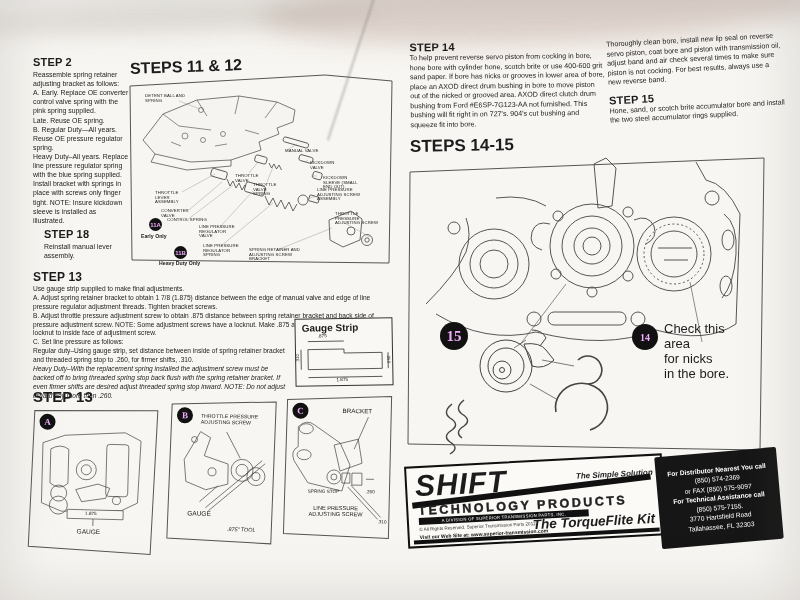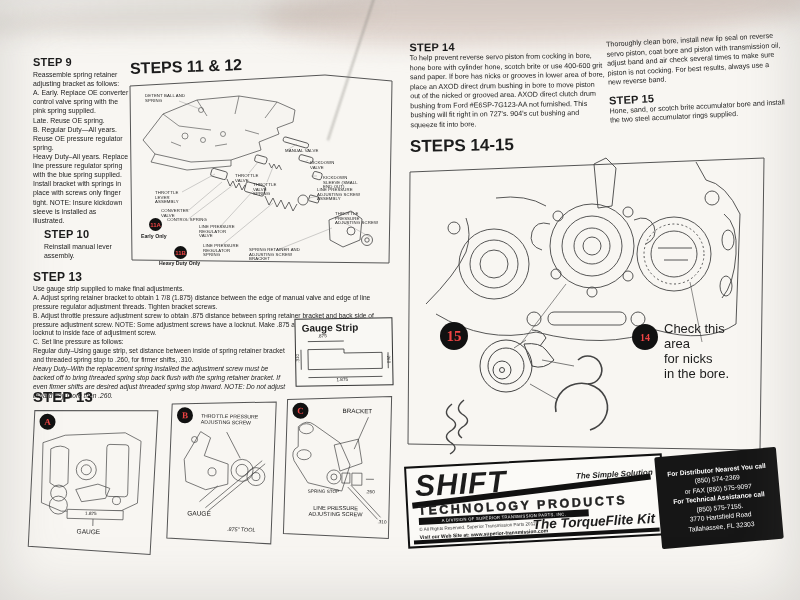--- a/index.html
+++ b/index.html
@@ -16,21 +16,21 @@
   #vignette{left:0;top:0;width:800px;height:600px;box-shadow:inset 0 0 60px rgba(120,115,110,.25);}
 
   .abs{position:absolute;}
   .h-step{font-weight:bold;font-size:11px;letter-spacing:.2px;}
   .h-big{font-weight:bold;font-size:15px;}
   .body-sm{font-size:6.9px;line-height:1.32;white-space:pre-line;}
   .body-xs{font-size:6.6px;line-height:1.35;}
   .dlabel{position:absolute;font-size:4.3px;line-height:1.1;text-transform:uppercase;
     color:#222;letter-spacing:.1px;}
   .plabel{position:absolute;font-size:5.6px;line-height:1.15;text-transform:uppercase;color:#1a1a1a;}
-  .badge{position:absolute;background:#111;color:#ef4444;border-radius:50%;display:flex;
+  .badge{position:absolute;background:#111;color:#f0abfc;border-radius:50%;display:flex;
     align-items:center;justify-content:center;font-weight:bold;}
   .badge-sm{width:13px;height:13px;font-size:6px;}
   .badge-lg{width:28px;height:28px;font-size:15px;font-family:"Liberation Serif",serif;}
   .badge-panel{width:16px;height:16px;font-size:9px;font-family:"Liberation Serif",serif;}
   .badge-label{position:absolute;font-size:5.2px;font-weight:bold;}
   .panel{position:absolute;}
   .panel svg{position:absolute;left:0;top:0;width:100%;height:100%;}
   .gauge-box{border:1.2px solid #333;background:#f9f8f4;}
   .fig-title{font-weight:bold;}
   
@@ -58,31 +58,31 @@
 </style>
 </head>
 <body>
 <div id="canvas">
 
   <div class="shade" id="top-curl"></div>
   <div class="shade" id="top-left-crease"></div>
   <div class="shade" id="fold-line"></div>
 
   <div class="abs" style="left:33px;top:56px;width:96px;">
-    <div class="h-step">STEP 9</div>
+    <div class="h-step">STEP 2</div>
     <div class="body-sm" style="margin-top:2px;">Reassemble spring retainer adjusting bracket as follows:
 A. Early. Replace OE converter control valve spring with the pink spring supplied.
 Late. Reuse OE spring.
 B. Regular Duty—All years. Reuse OE pressure regulator spring.
 Heavy Duty–All years. Replace line pressure regulator spring with the blue spring supplied.
 Install bracket with springs in place with screws only finger tight. NOTE: Insure kickdown sleeve is installed as illustrated.</div>
   </div>
 
   <div class="abs" style="left:44px;top:228px;width:90px;">
-    <div class="h-step">STEP 10</div>
+    <div class="h-step">STEP 18</div>
     <div class="body-sm" style="margin-top:2px;">Reinstall manual lever assembly.</div>
   </div>
 
   <div class="abs h-big" style="left:130px;top:58px;transform:rotate(-2deg);font-size:16px;">STEPS 11 &amp; 12</div>
 
   <div class="panel" style="left:127px;top:70px;width:268px;height:196px;">
     <svg viewBox="0 0 268 196" preserveAspectRatio="none">
       <polygon points="3,16 198,5 265,11 262,193 5,190" fill="none" stroke="#555" stroke-width="1"></polygon>
       <g stroke="#444" fill="#f6f4f0" stroke-width="0.7">
         <path d="M16,70 L36,44 L70,30 L112,26 L150,32 L168,40 L166,52 L150,58 L152,64 L132,72 L134,80 L104,90 L64,92 L28,84 Z"></path>

